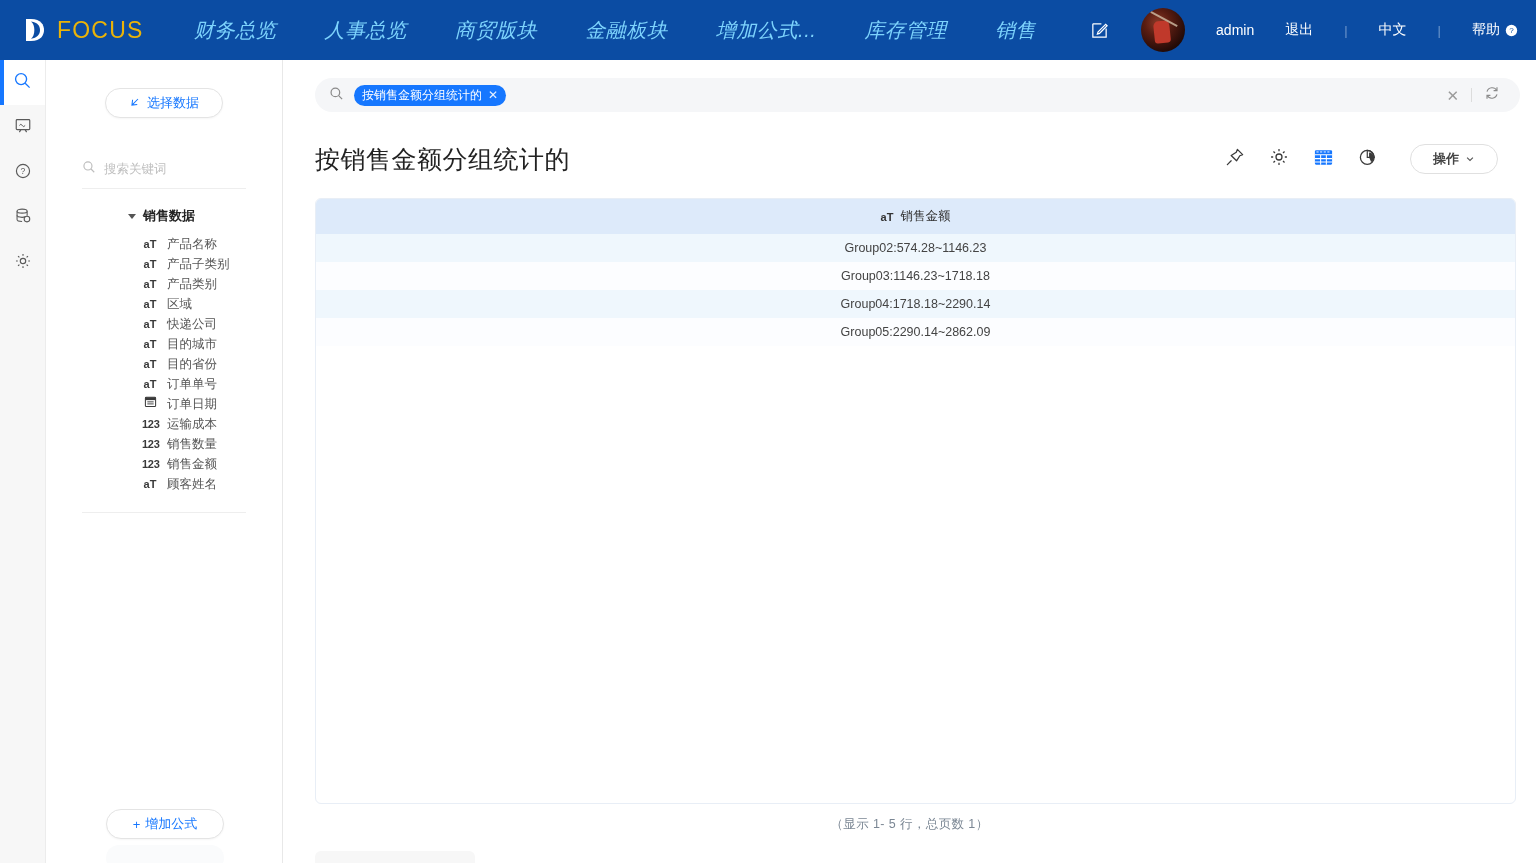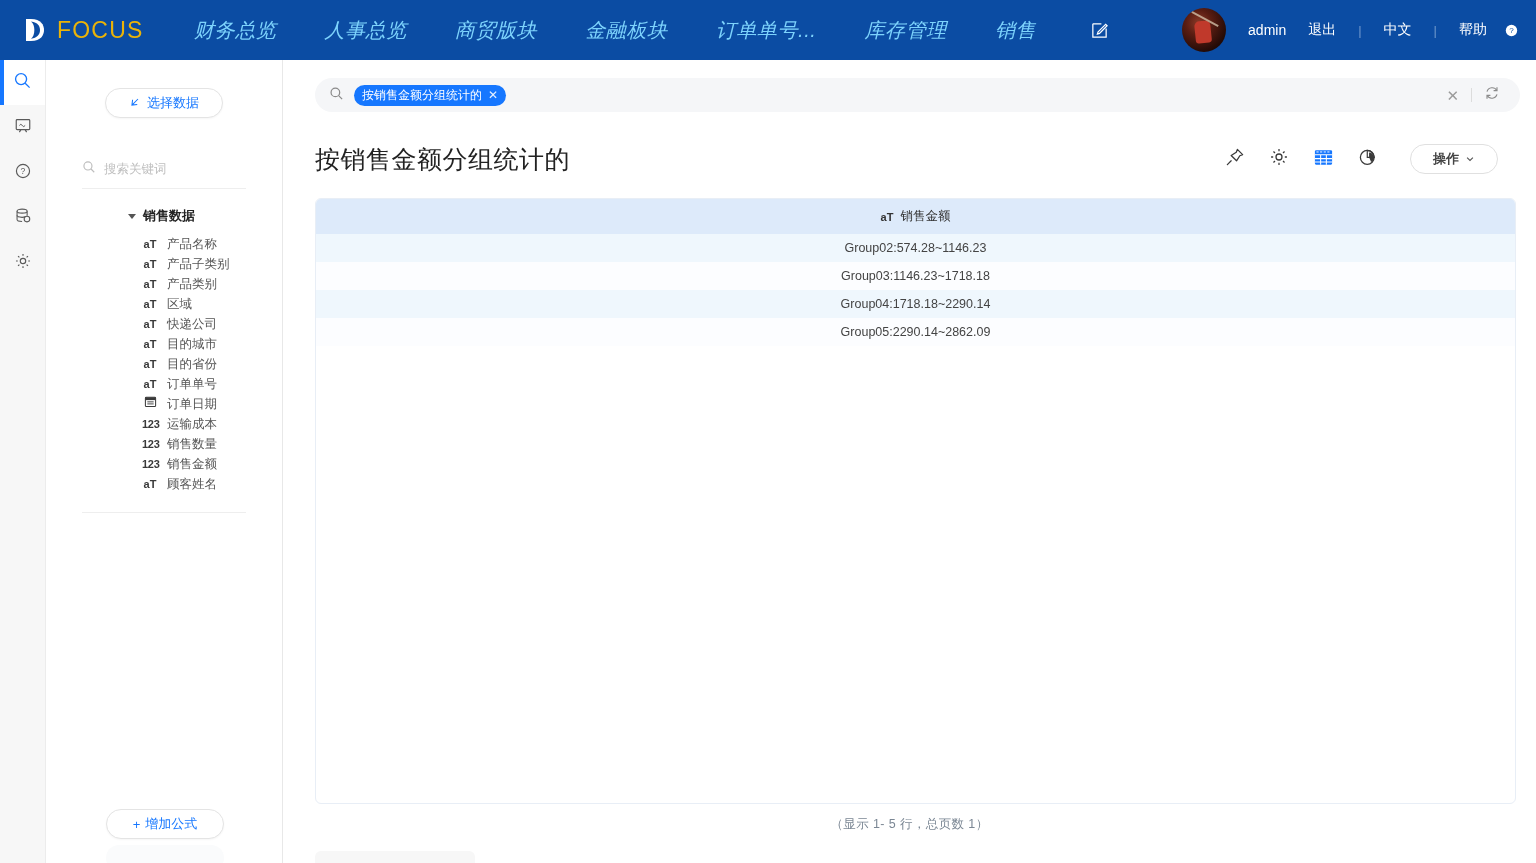--- a/index.html
+++ b/index.html
@@ -21,21 +21,21 @@
   .brand-mark { width: 26px; height: 26px; position: relative; margin-right: 9px; }
   .brand-text { color: #eab308; font-size: 23px; letter-spacing: 1.2px; font-weight: 400; }
   .nav-items { display: flex; align-items: center; margin-left: 28px; }
   .nav-item {
     color: #7dd3fc; font-size: 20px; padding: 0 12px; margin: 0 12px;
     cursor: pointer; white-space: nowrap; letter-spacing: .6px; font-style: italic;
   }
   .nav-edit { margin-left: 30px; display: flex; align-items: center; cursor: pointer; }
   .nav-right {
     position: absolute; right: 14px; top: 0; height: 60px;
-    display: flex; align-items: center; gap: 8px;
+    display: flex; align-items: center; gap: 17px;
   }
   .avatar {
     width: 44px; height: 44px; border-radius: 50%;
     background: radial-gradient(circle at 38% 34%, #8a3a28 0%, #5a1d12 32%, #240b07 72%, #100403 100%);
     position: relative; overflow: hidden; margin-right: 14px; flex: none;
   }
   .avatar::before {
     content:""; position:absolute; width:16px; height:22px; left:13px; top:13px;
     background:#c0392b; border-radius:5px 5px 3px 3px; transform: rotate(-6deg);
   }
@@ -174,40 +174,40 @@
       </svg>
     </span>
     <span class="brand-text">FOCUS</span>
   </div>
 
   <div class="nav-items">
     <div class="nav-item">财务总览</div>
     <div class="nav-item">人事总览</div>
     <div class="nav-item">商贸版块</div>
     <div class="nav-item">金融板块</div>
-    <div class="nav-item">订单单号...</div>
+    <div class="nav-item">增加公式...</div>
     <div class="nav-item">库存管理</div>
     <div class="nav-item">销售</div>
     <div class="nav-edit">
       <svg width="19" height="19" viewBox="0 0 20 20" fill="none" stroke="#ffffff" stroke-width="1.3">
         <path d="M3 3 h9 M3 3 v14 h14 v-9"></path>
         <path d="M8.5 11.5 L16.5 3.5 L18 5 L10 13 L7.8 13.7 Z" fill="none"></path>
       </svg>
     </div>
   </div>
 
   <div class="nav-right">
     <div class="avatar"></div>
     <span class="nav-right-text">admin</span>
     <span class="nav-right-text">退出</span>
     <span class="nav-sep">|</span>
     <span class="nav-right-text">中文</span>
     <span class="nav-sep">|</span>
     <span class="help-wrap">
-      <span class="nav-right-text" style="margin-right:13px">帮助</span>
+      <span class="nav-right-text" style="margin-right:0">帮助</span>
       <span class="help-icon">
         <svg width="13" height="13" viewBox="0 0 16 16">
           <circle cx="8" cy="8" r="7" fill="#ffffff"></circle>
           <text x="8" y="11.6" font-size="10" text-anchor="middle" fill="#0b4ca3" font-family="Liberation Sans, sans-serif">?</text>
         </svg>
       </span>
     </span>
   </div>
 </div>
 

